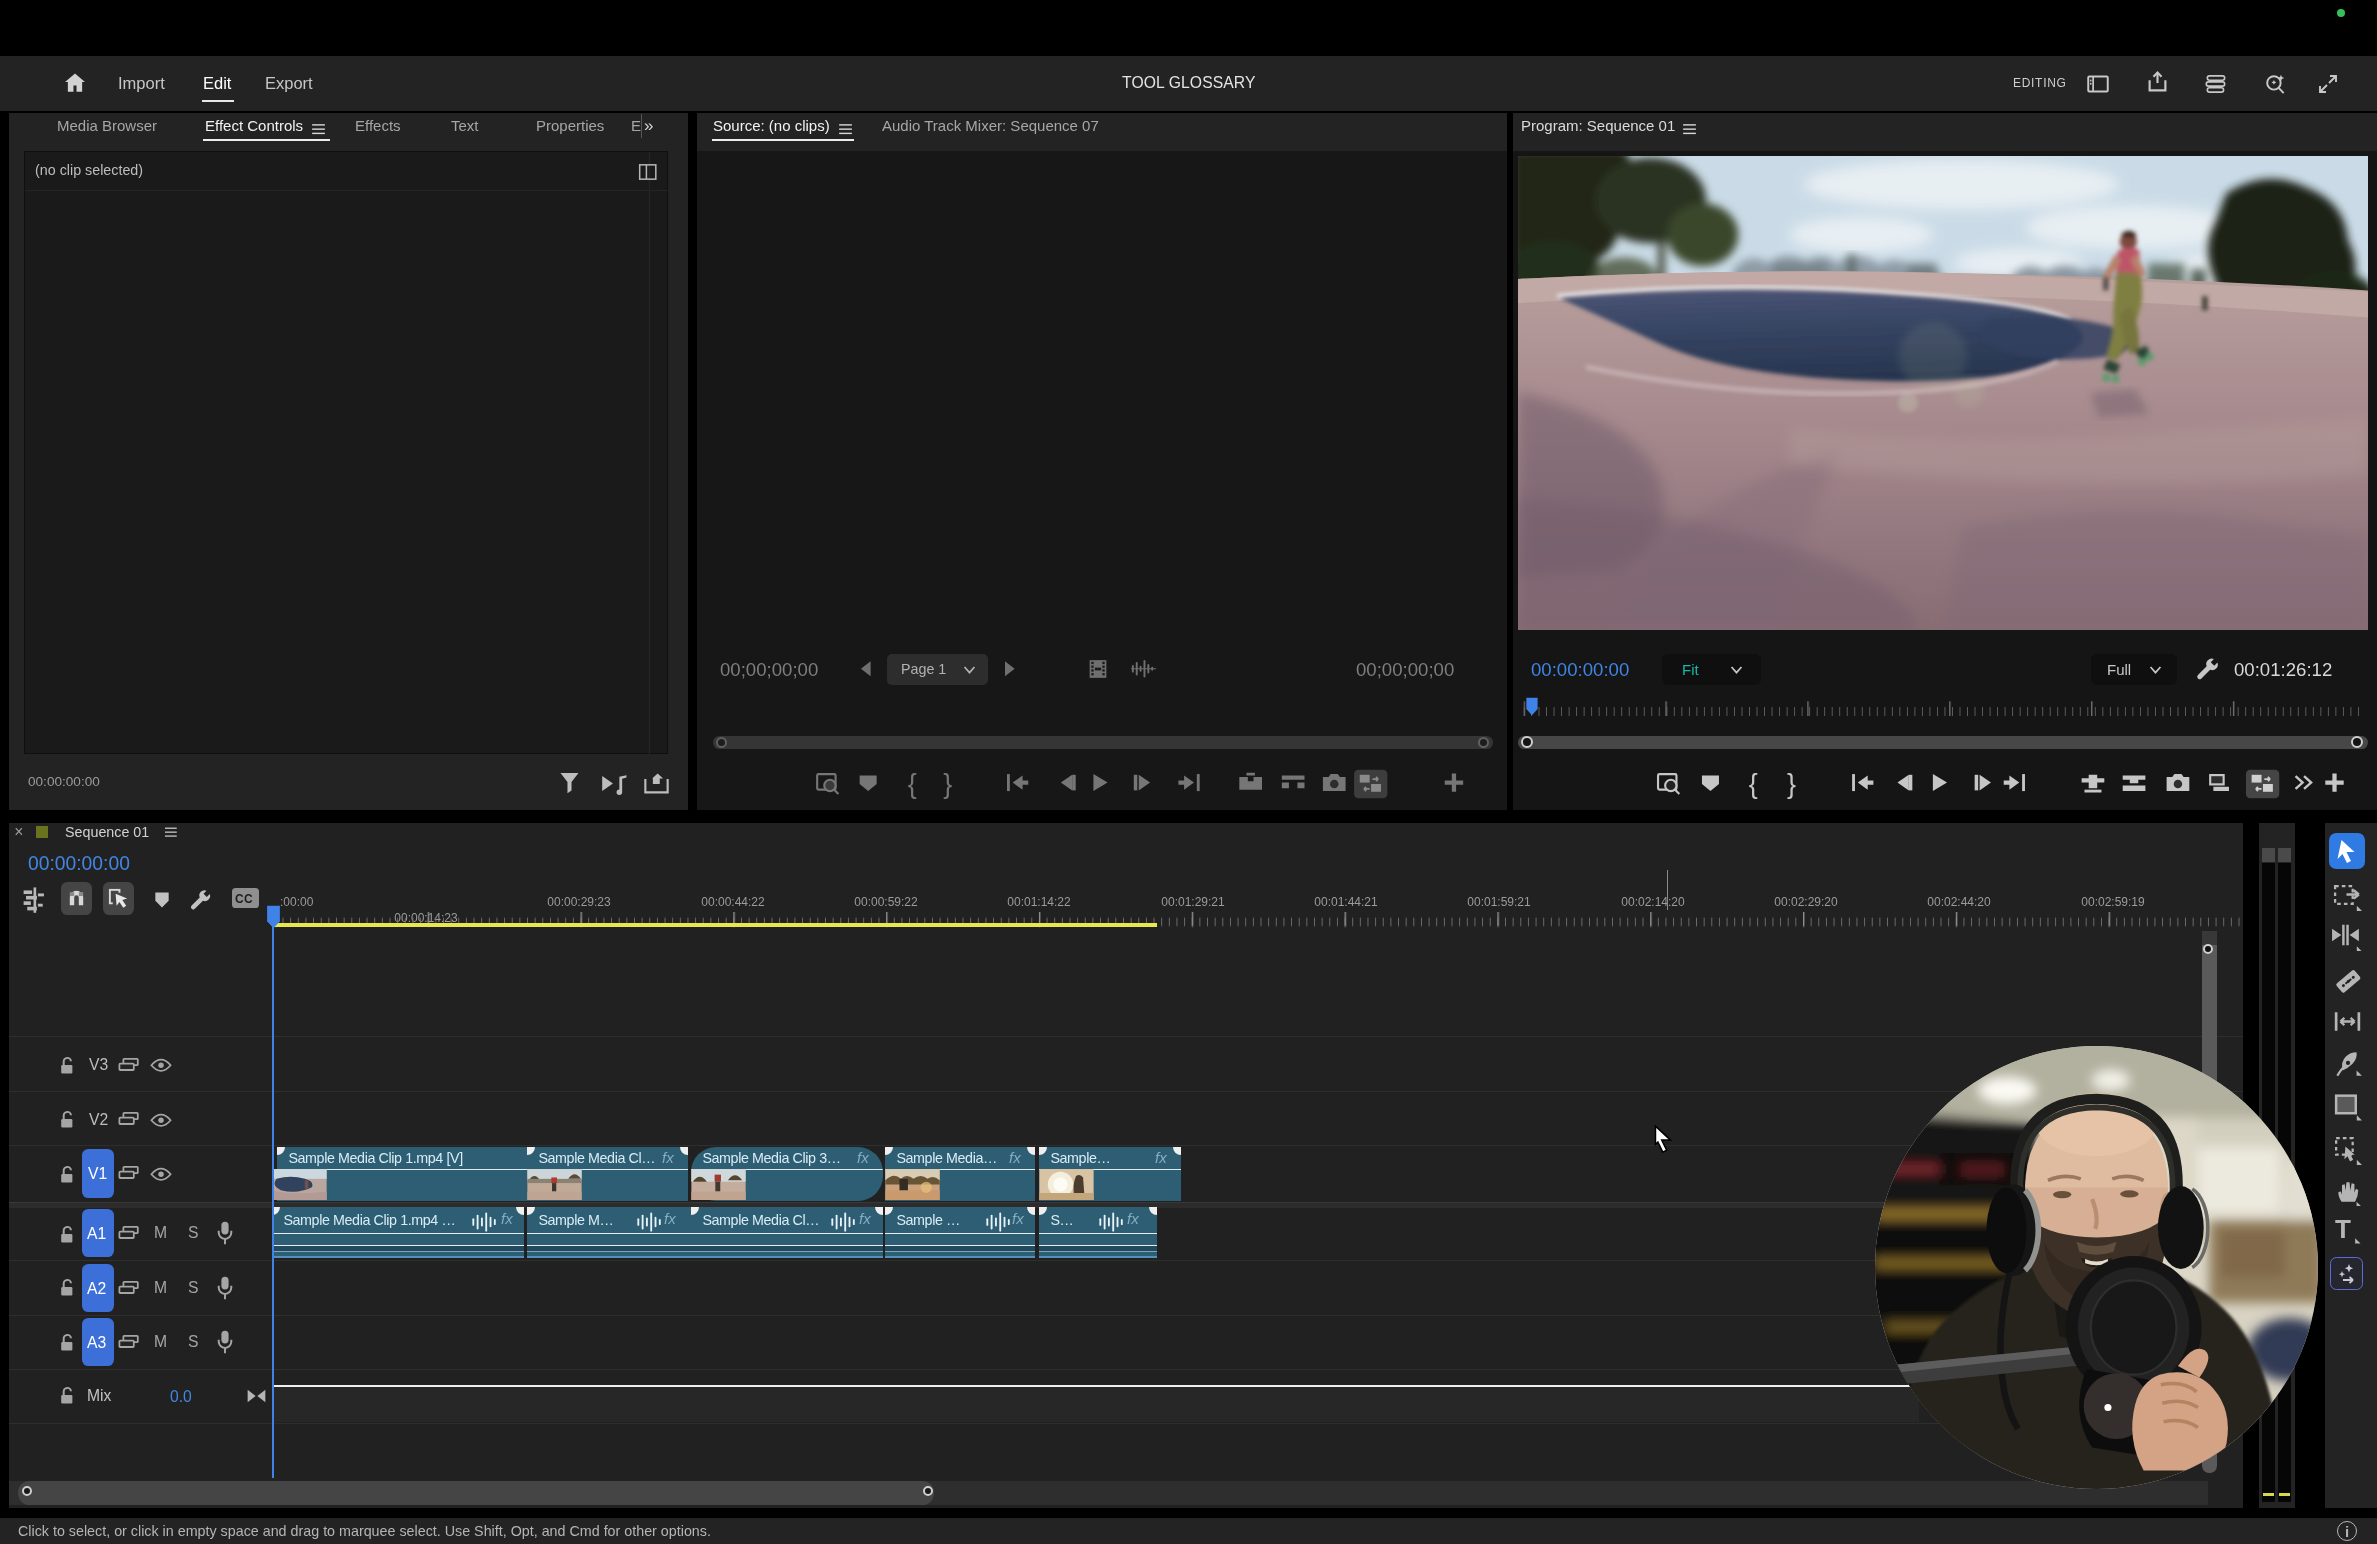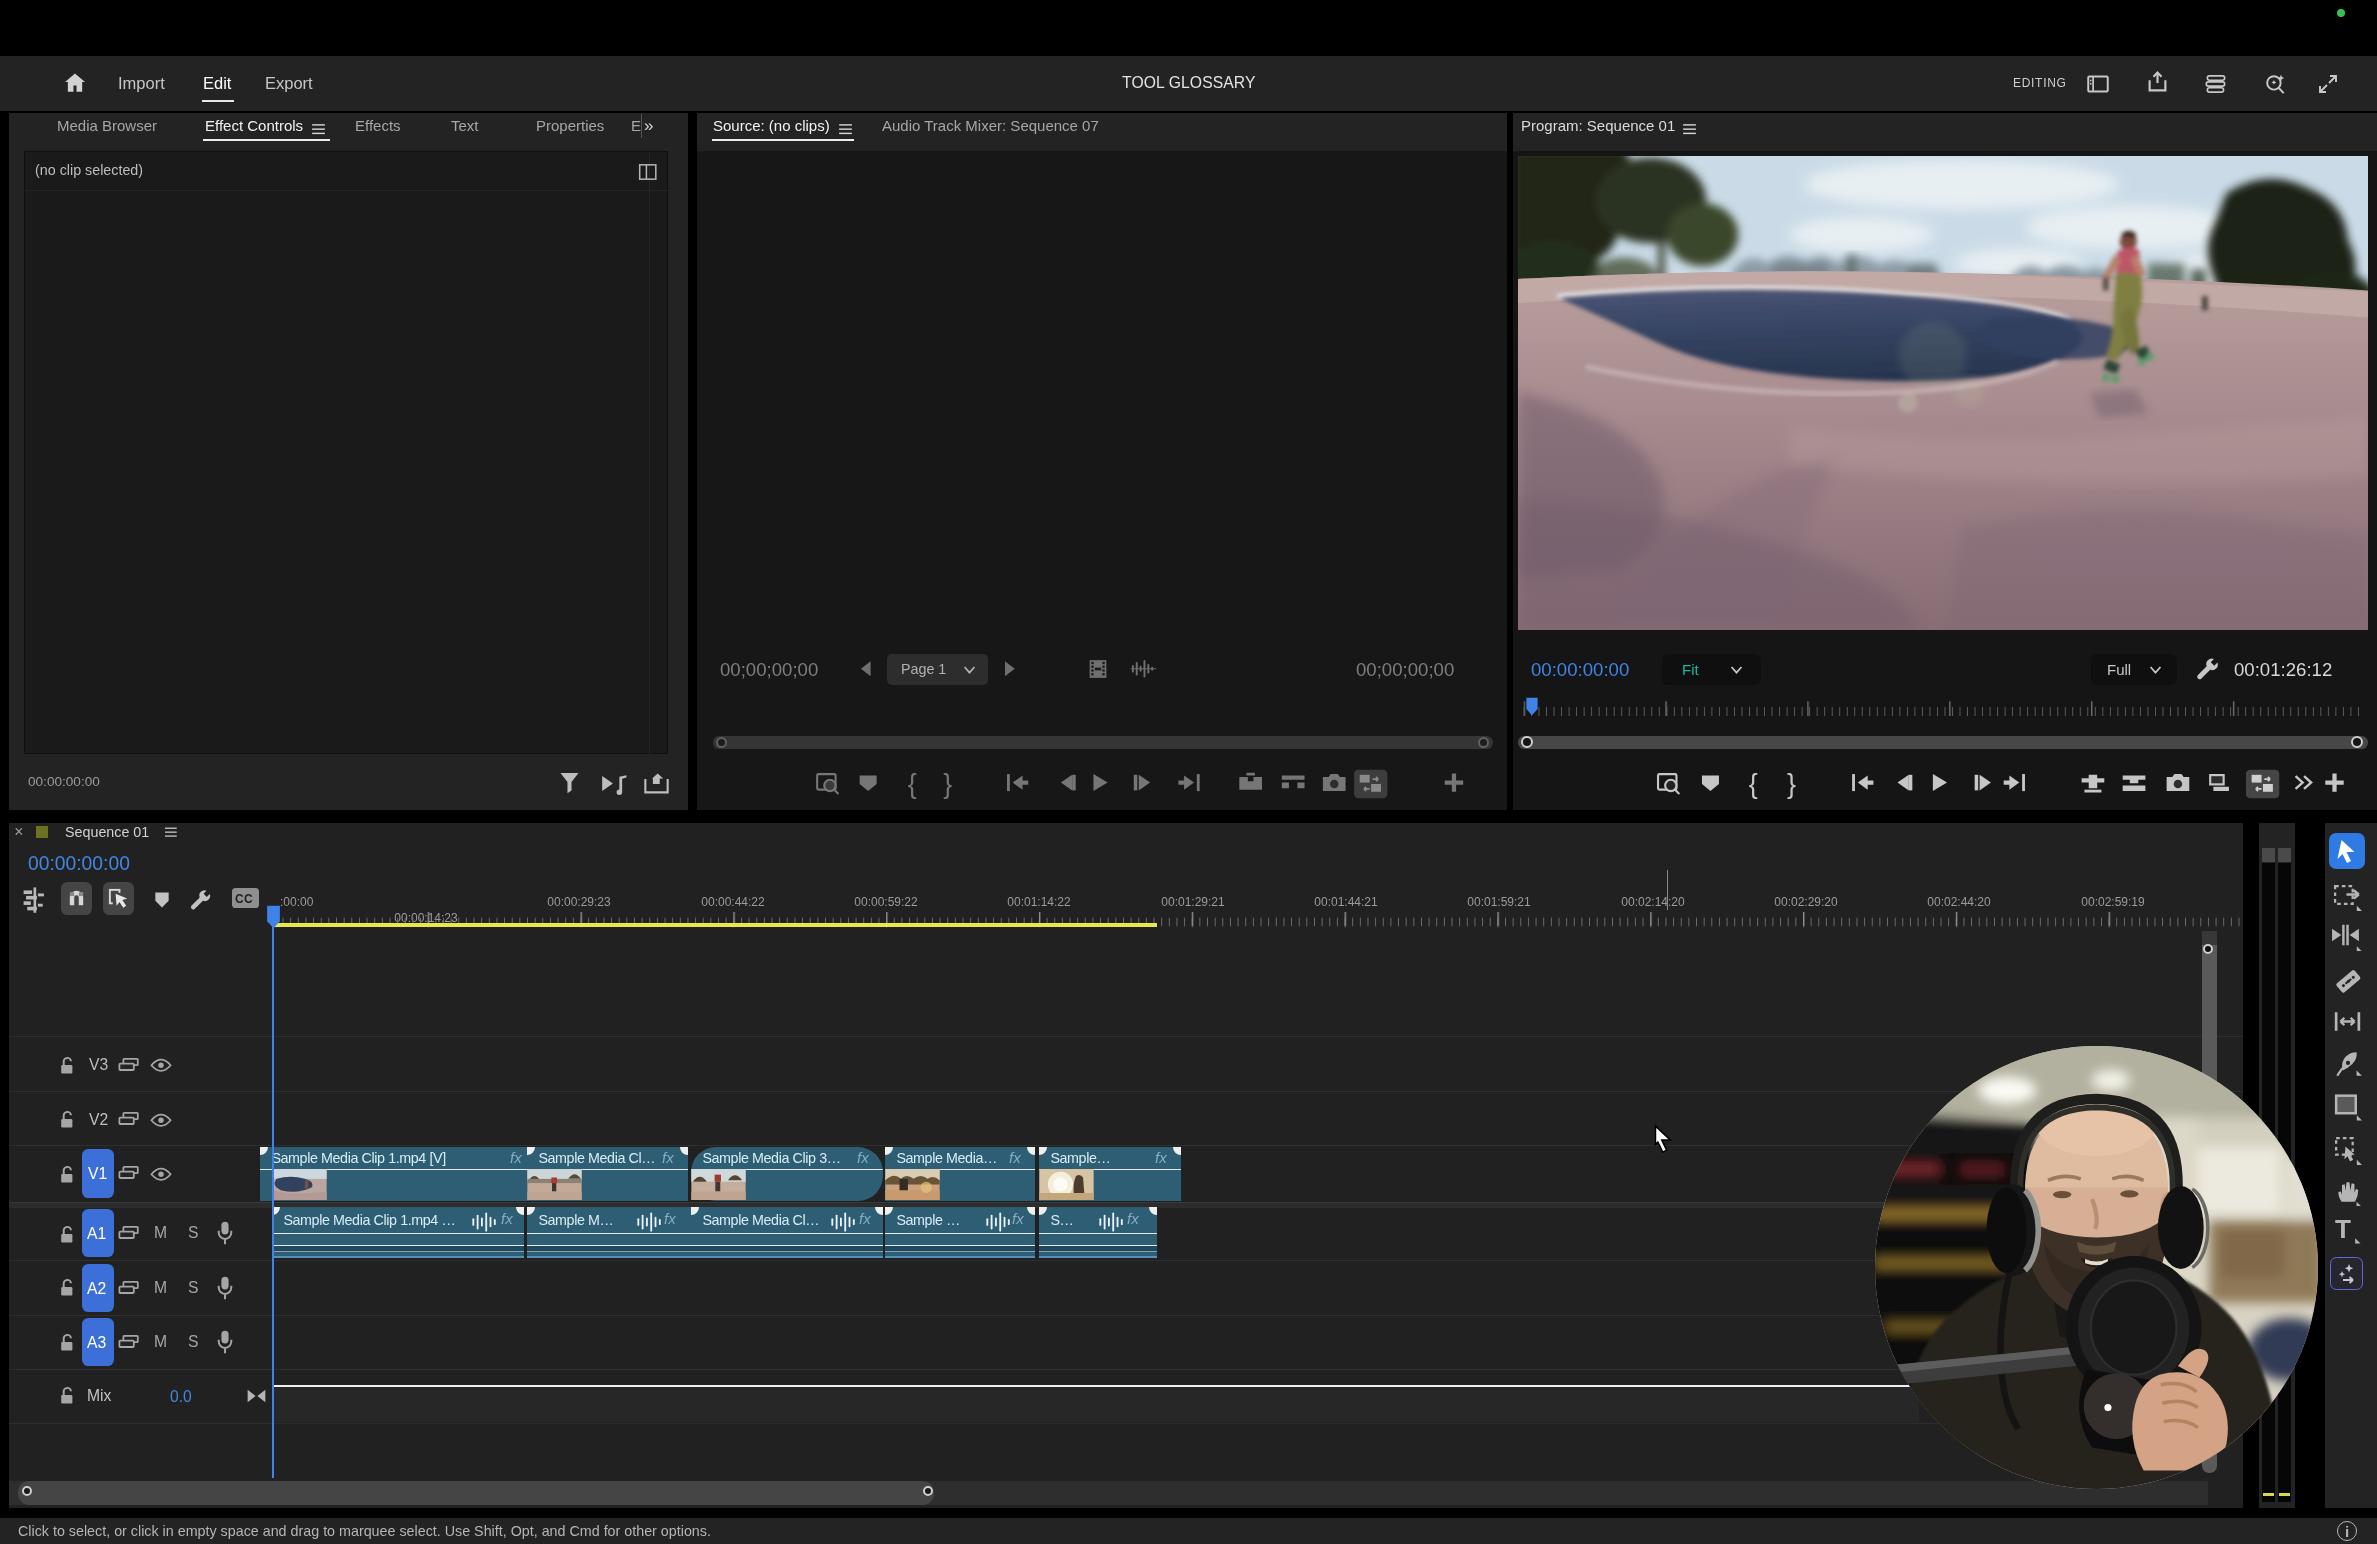--- a/index.html
+++ b/index.html
@@ -603,21 +603,21 @@
   <svg class="abs" style="left:57px;top:1385px;" width="20" height="21.5" viewBox="0 0 24 26">
       <path d="M8 12 V8.2 a4.4 4.4 0 0 1 8.8 -0.6" fill="none" stroke="#a5a5a5" stroke-width="2.4"></path>
       <rect x="5" y="12" width="13.5" height="10.5" rx="1.5" fill="#a5a5a5"></rect>
     </svg>
   <div class="abs txt" style="left:87px;top:1387px;font-size:15.7px;color:#c2c2c2;">Mix</div>
   <div class="abs txt" style="left:170px;top:1388px;font-size:15.7px;color:#4286e2;">0.0</div>
   <svg class="abs" style="left:245px;top:1386px;" width="23" height="20" viewBox="0 0 26 22">
       <path d="M3 4l9 7-9 7zM23 4l-9 7 9 7z" fill="#b5b5b5"></path>
     </svg>
 
-  <div class="clipV" style="left:260px;width:276px;padding-left:12px;">
+  <div class="clipV" style="left:277px;width:276px;padding-left:12px;">
       <div class="ct">Sample Media Clip 1.mp4 [V]</div>
       <div class="fx">fx</div>
       <div class="nl"></div>
       <div class="nr"></div>
     </div>
   <div class="clipV" style="left:527px;width:161px;">
       <div class="ct">Sample Media Cl…</div>
       <div class="fx">fx</div>
       <div class="nl"></div>
       <div class="nr"></div>

